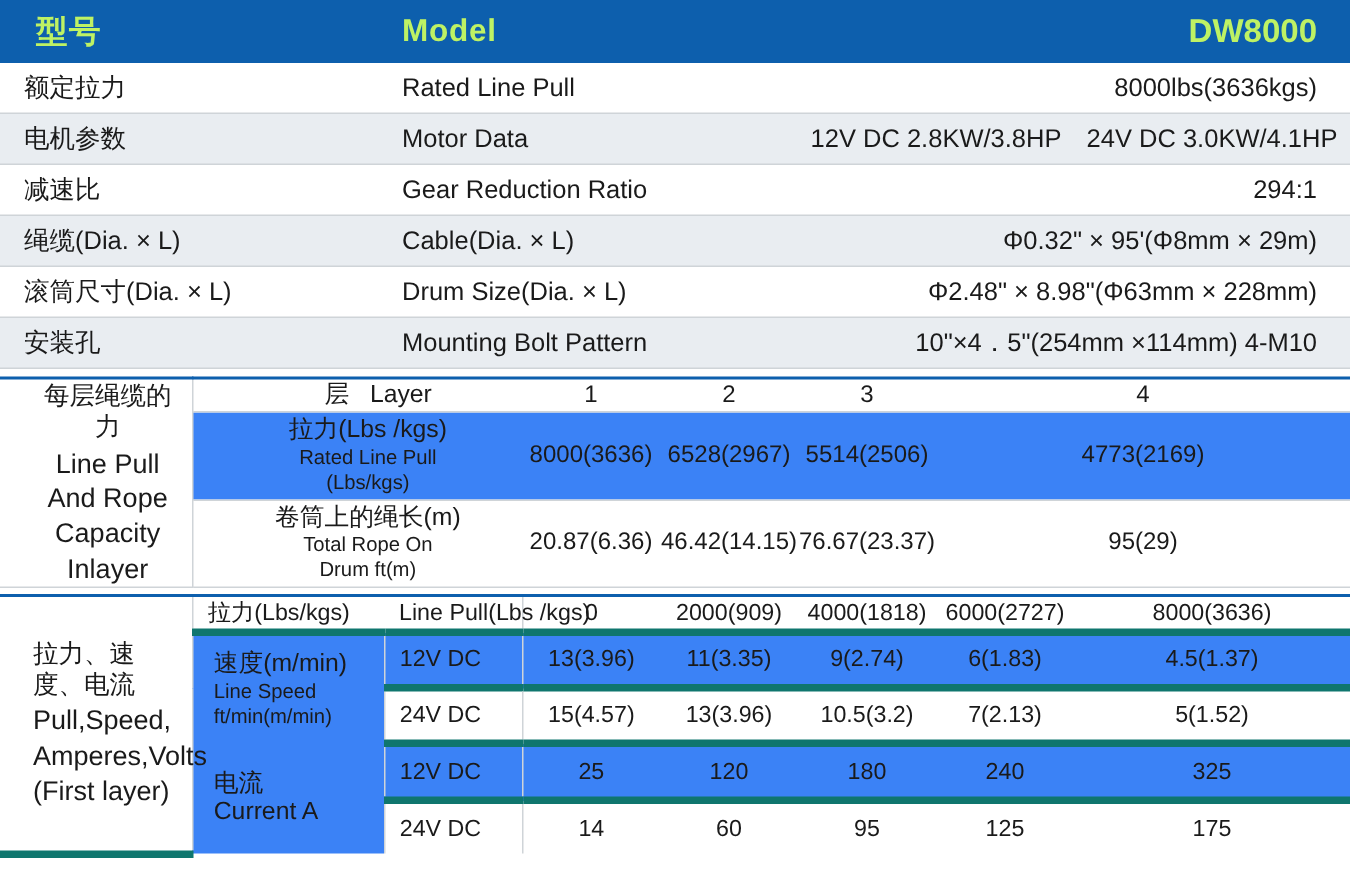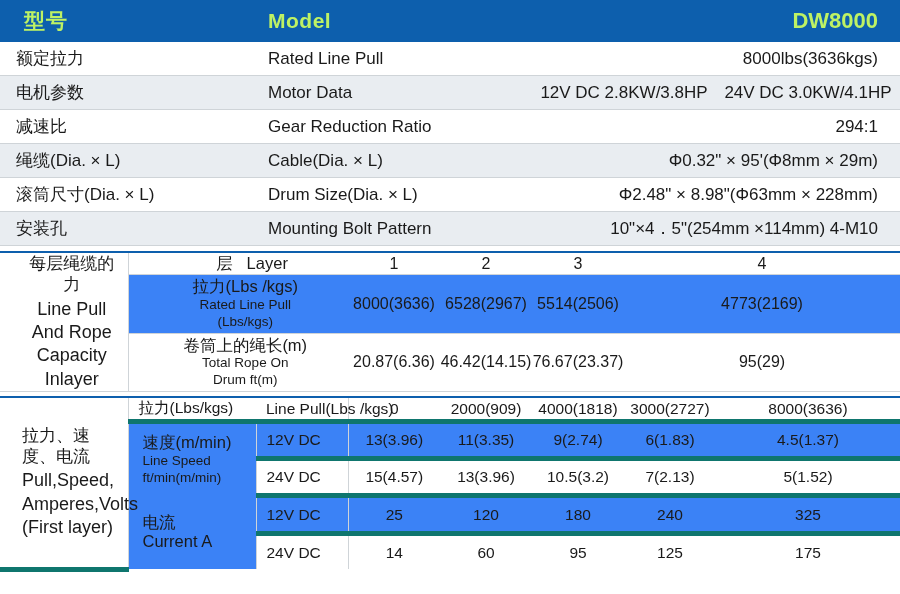--- a/index.html
+++ b/index.html
@@ -268,21 +268,21 @@
         <span class="big">拉力、速度、电流</span>
         <span class="sm">Pull,Speed,</span>
         <span class="sm">Amperes,Volts</span>
         <span class="sm">(First layer)</span>
       </td>
       <td class="sub" style="width:118px">拉力(Lbs/kgs)</td>
       <td class="sub vline" style="width:150px">Line Pull(Lbs /kgs)</td>
       <td class="num" style="width:68px">0</td>
       <td class="num" style="width:92px">2000(909)</td>
       <td class="num" style="width:100px">4000(1818)</td>
-      <td class="num" style="width:100px">3000(2727)</td>
+      <td class="num" style="width:100px">6000(2727)</td>
       <td class="num" colspan="2">8000(3636)</td>
     </tr>
 
     <tr class="brow shade">
       <td class="rh nb" rowspan="2">
         <span class="t1">速度(m/min)</span>
         <span class="t2">Line Speed</span>
         <span class="t2">ft/min(m/min)</span>
       </td>
       <td class="sub vline" style="height:32px">12V DC</td>

